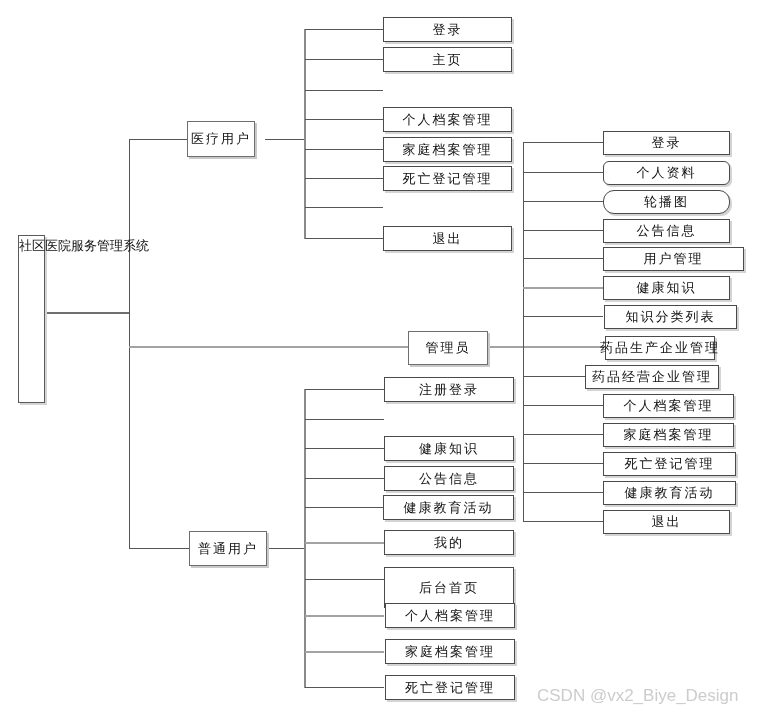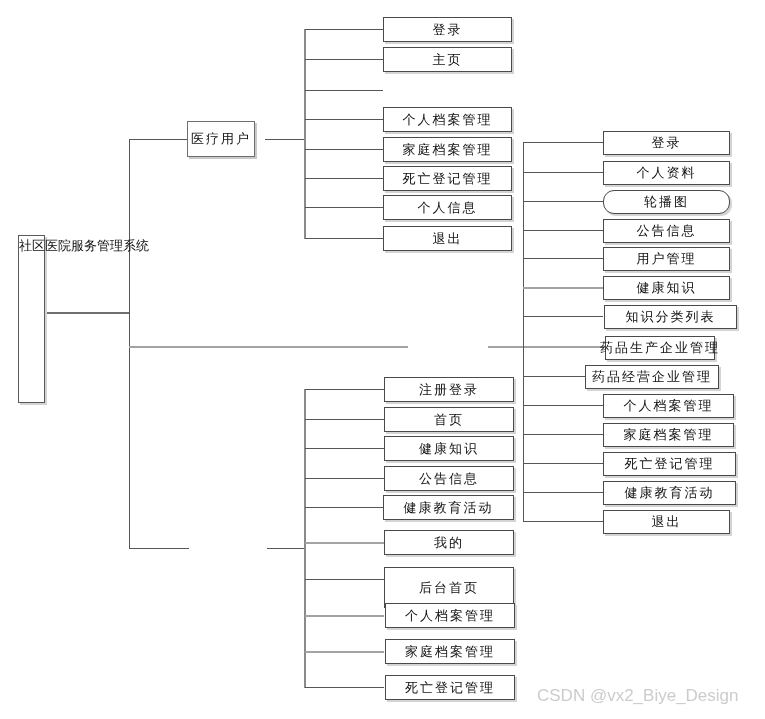--- a/index.html
+++ b/index.html
@@ -85,46 +85,46 @@
   <div class="ln" style="left:305px;top:507px;width:79px;height:1px;"></div>
   <div class="ln gray" style="left:305px;top:542px;width:79px;height:2px;"></div>
   <div class="ln" style="left:305px;top:579px;width:79px;height:1px;"></div>
   <div class="ln gray" style="left:305px;top:615px;width:79px;height:2px;"></div>
   <div class="ln gray" style="left:305px;top:651px;width:79px;height:2px;"></div>
   <div class="ln" style="left:305px;top:687px;width:79px;height:1px;"></div>
 
   <div class="box root" style="left:18px;top:235px;width:27px;height:168px;">社区医院服务管理系统</div>
 
   <div class="box branch" style="left:187px;top:121px;width:68px;height:36px;">医疗用户</div>
+  <div class="box branch" style="left:408px;top:331px;width:80px;height:34px;">管理员</div>
+  <div class="box branch" style="left:189px;top:531px;width:78px;height:35px;">普通用户</div>
 
   <div class="box" style="left:383px;top:17px;width:129px;height:25px;">登录</div>
   <div class="box" style="left:383px;top:47px;width:129px;height:25px;">主页</div>
   <div class="box" style="left:383px;top:107px;width:129px;height:25px;">个人档案管理</div>
   <div class="box" style="left:383px;top:137px;width:129px;height:25px;">家庭档案管理</div>
   <div class="box" style="left:383px;top:166px;width:129px;height:25px;">死亡登记管理</div>
-  <div class="box" style="left:383px;top:195px;width:129px;height:25px;">个人信息</div>
   <div class="box" style="left:383px;top:226px;width:129px;height:25px;">退出</div>
 
   <div class="box" style="left:603px;top:131px;width:127px;height:24px;">登录</div>
-  <div class="box" style="left:603px;top:161px;width:127px;height:24px;">个人资料</div>
+  <div class="box" style="left:603px;top:161px;width:127px;height:24px;border-radius:6px;">个人资料</div>
   <div class="box" style="left:603px;top:190px;width:127px;height:24px;border-radius:11px;">轮播图</div>
   <div class="box" style="left:603px;top:219px;width:127px;height:24px;">公告信息</div>
-  <div class="box" style="left:603px;top:247px;width:127px;height:24px;">用户管理</div>
+  <div class="box" style="left:603px;top:247px;width:141px;height:24px;">用户管理</div>
   <div class="box" style="left:603px;top:276px;width:127px;height:24px;">健康知识</div>
   <div class="box" style="left:604px;top:305px;width:133px;height:24px;">知识分类列表</div>
   <div class="box" style="left:605px;top:336px;width:110px;height:24px;">药品生产企业管理</div>
   <div class="box" style="left:585px;top:365px;width:134px;height:24px;">药品经营企业管理</div>
   <div class="box" style="left:603px;top:394px;width:131px;height:24px;">个人档案管理</div>
   <div class="box" style="left:603px;top:423px;width:131px;height:24px;">家庭档案管理</div>
   <div class="box" style="left:603px;top:452px;width:133px;height:24px;">死亡登记管理</div>
   <div class="box" style="left:603px;top:481px;width:133px;height:24px;">健康教育活动</div>
   <div class="box" style="left:603px;top:510px;width:127px;height:24px;">退出</div>
 
   <div class="box" style="left:384px;top:377px;width:130px;height:25px;">注册登录</div>
-  <div class="box" style="left:384px;top:407px;width:130px;height:25px;">首页</div>
   <div class="box" style="left:384px;top:436px;width:130px;height:25px;">健康知识</div>
   <div class="box" style="left:384px;top:466px;width:130px;height:25px;">公告信息</div>
   <div class="box" style="left:383px;top:495px;width:131px;height:25px;">健康教育活动</div>
   <div class="box" style="left:384px;top:530px;width:130px;height:25px;">我的</div>
   <div class="box" style="left:384px;top:567px;width:130px;height:41px;">后台首页</div>
   <div class="box" style="left:385px;top:603px;width:130px;height:25px;">个人档案管理</div>
   <div class="box" style="left:385px;top:639px;width:130px;height:25px;">家庭档案管理</div>
   <div class="box" style="left:385px;top:675px;width:130px;height:25px;">死亡登记管理</div>
 
   <div class="watermark" style="left:537px;top:686px;text-align:center;">CSDN @vx2_Biye_Design</div>

